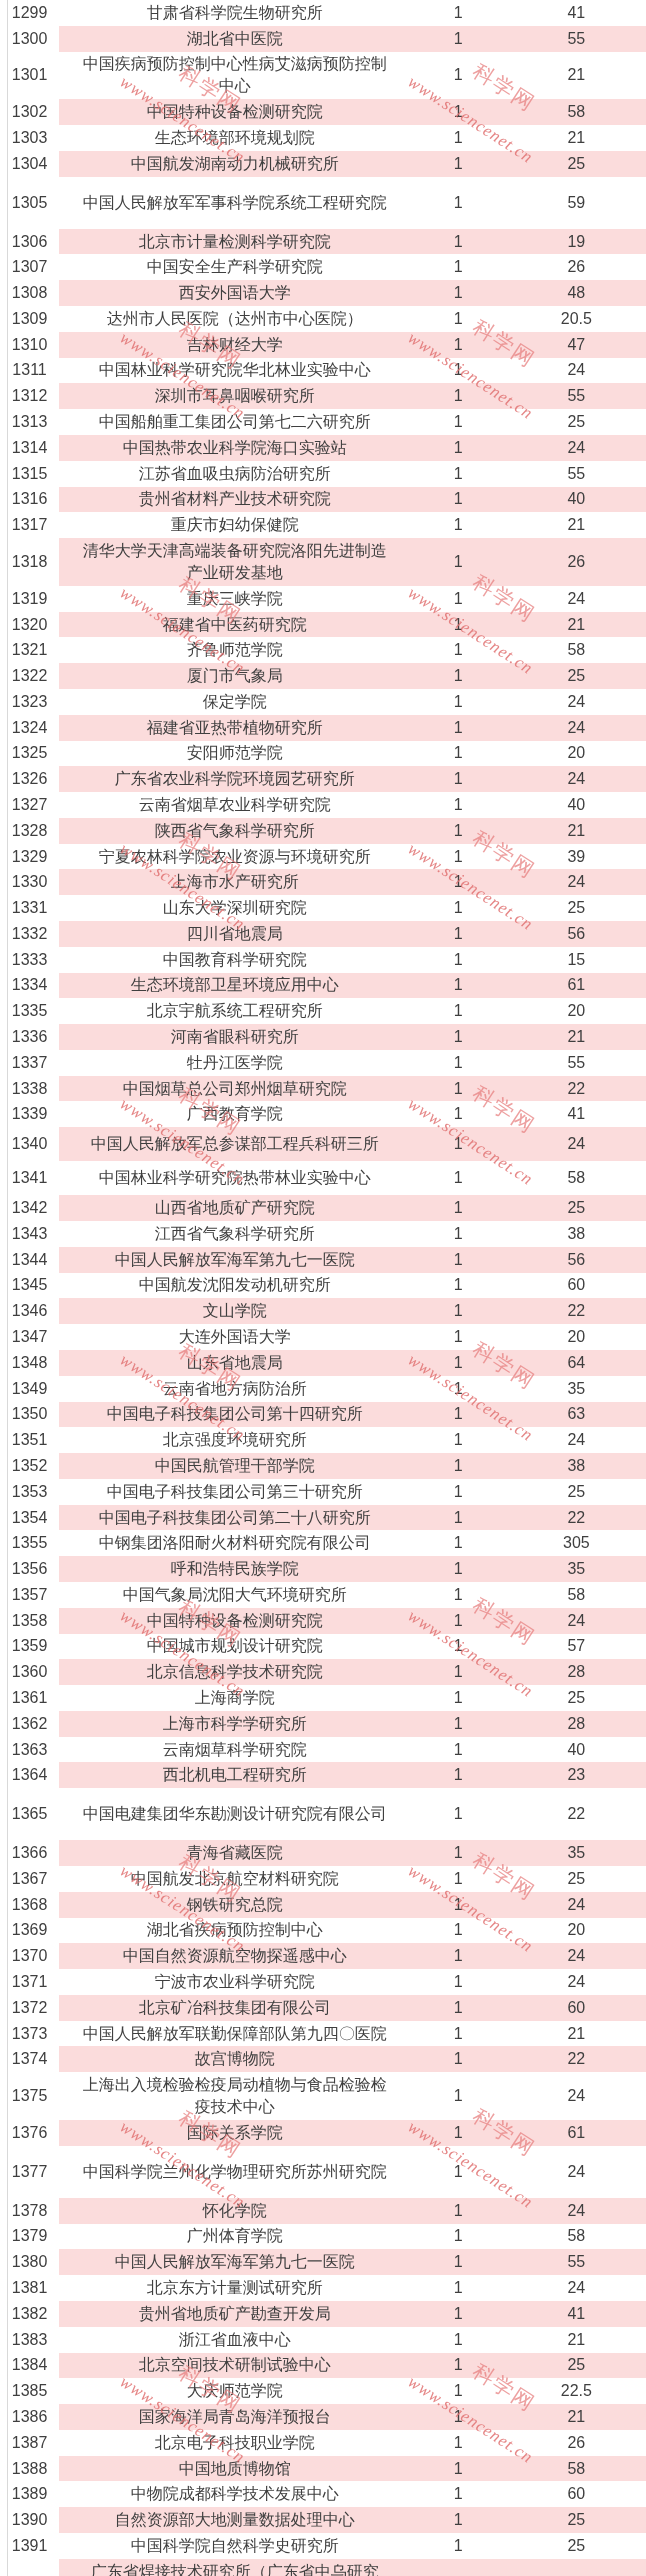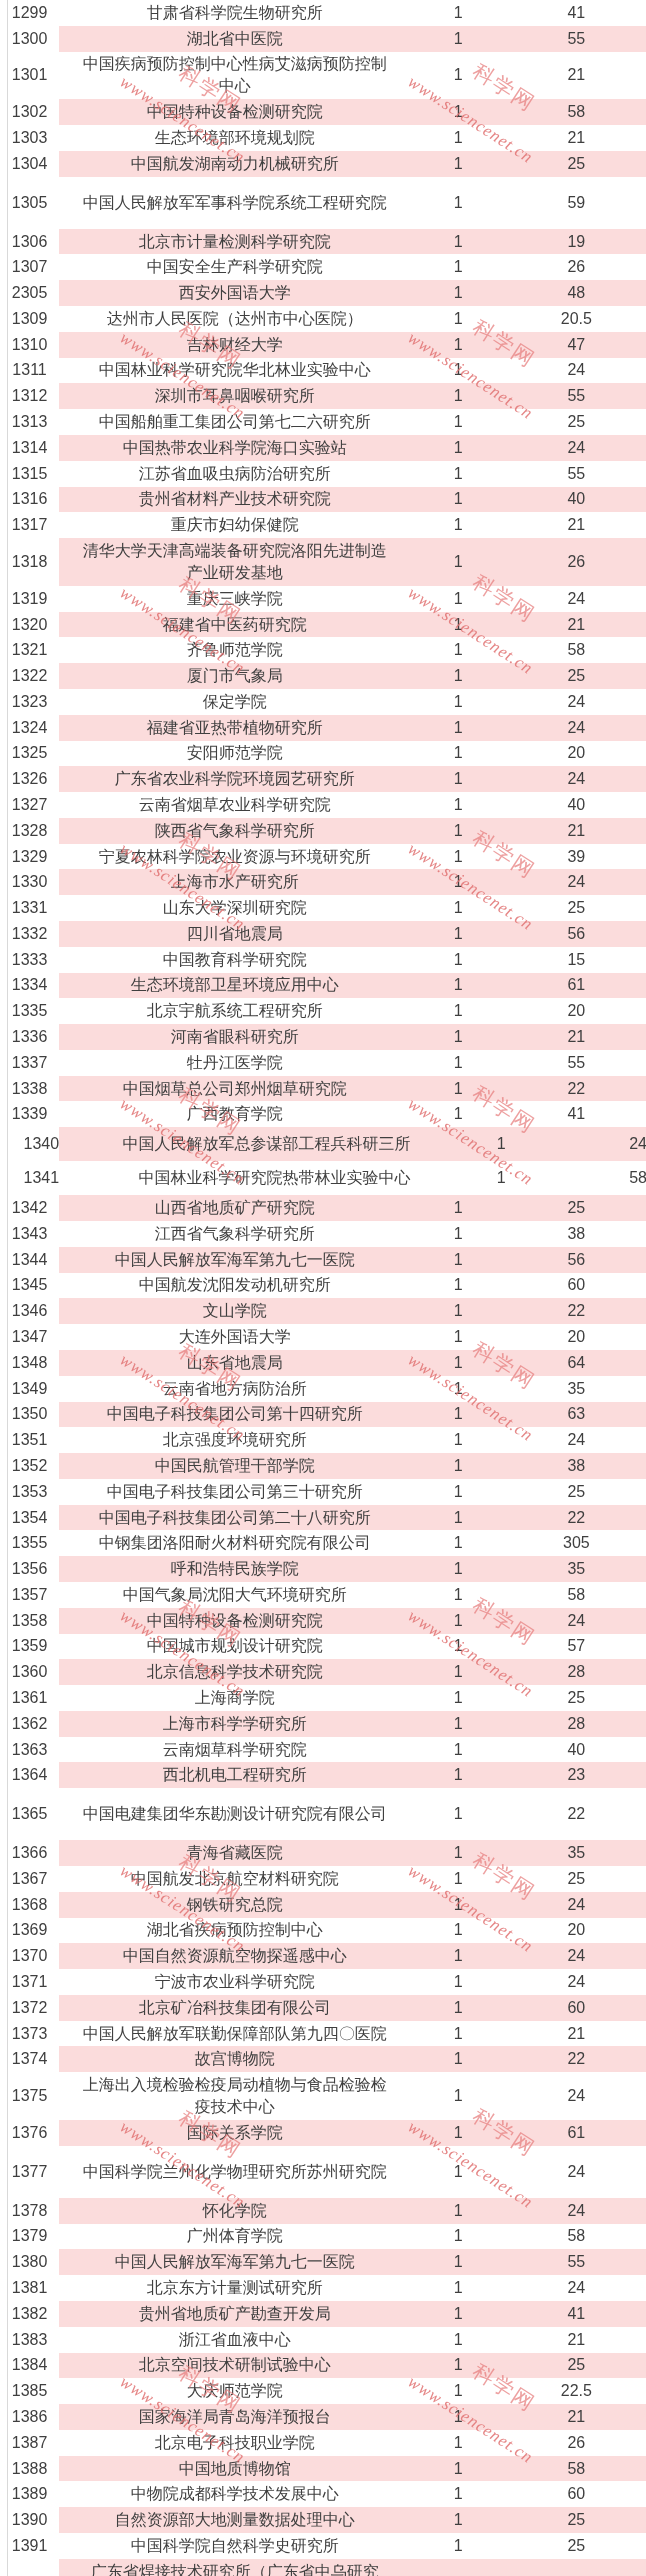--- a/index.html
+++ b/index.html
@@ -34,21 +34,21 @@
     line-height:22px;
     height:24px;
   }
   td.rank-cell{background:#ffffff;}
   tr.stripe td.institution-cell,
   tr.stripe td.count-cell,
   tr.stripe td.score-cell{
     background:var(--stripe,#fbdcdc);
   }
   tr.tall td{height:52px;margin-left:44px;}
-  tr.medium td{height:34px;text-align:right;}
+  tr.medium td{height:34px;}
   .name-box{
     display:inline-block;
     max-width:319px;
     line-height:22px;
     vertical-align:middle;
     padding:1.9px 0;
   }
   
   .wm-layer{
     position:absolute;
@@ -149,21 +149,21 @@
           <td class="count-cell">1</td>
           <td class="score-cell">19</td>
         </tr>
         <tr>
           <td class="rank-cell">1307</td>
           <td class="institution-cell"><span class="name-box">中国安全生产科学研究院</span></td>
           <td class="count-cell">1</td>
           <td class="score-cell">26</td>
         </tr>
         <tr class="stripe">
-          <td class="rank-cell">2305</td>
+          <td class="rank-cell">1308</td>
           <td class="institution-cell"><span class="name-box">西安外国语大学</span></td>
           <td class="count-cell">1</td>
           <td class="score-cell">48</td>
         </tr>
         <tr>
           <td class="rank-cell">1309</td>
           <td class="institution-cell"><span class="name-box">达州市人民医院（达州市中心医院）</span></td>
           <td class="count-cell">1</td>
           <td class="score-cell">20.5</td>
         </tr>

